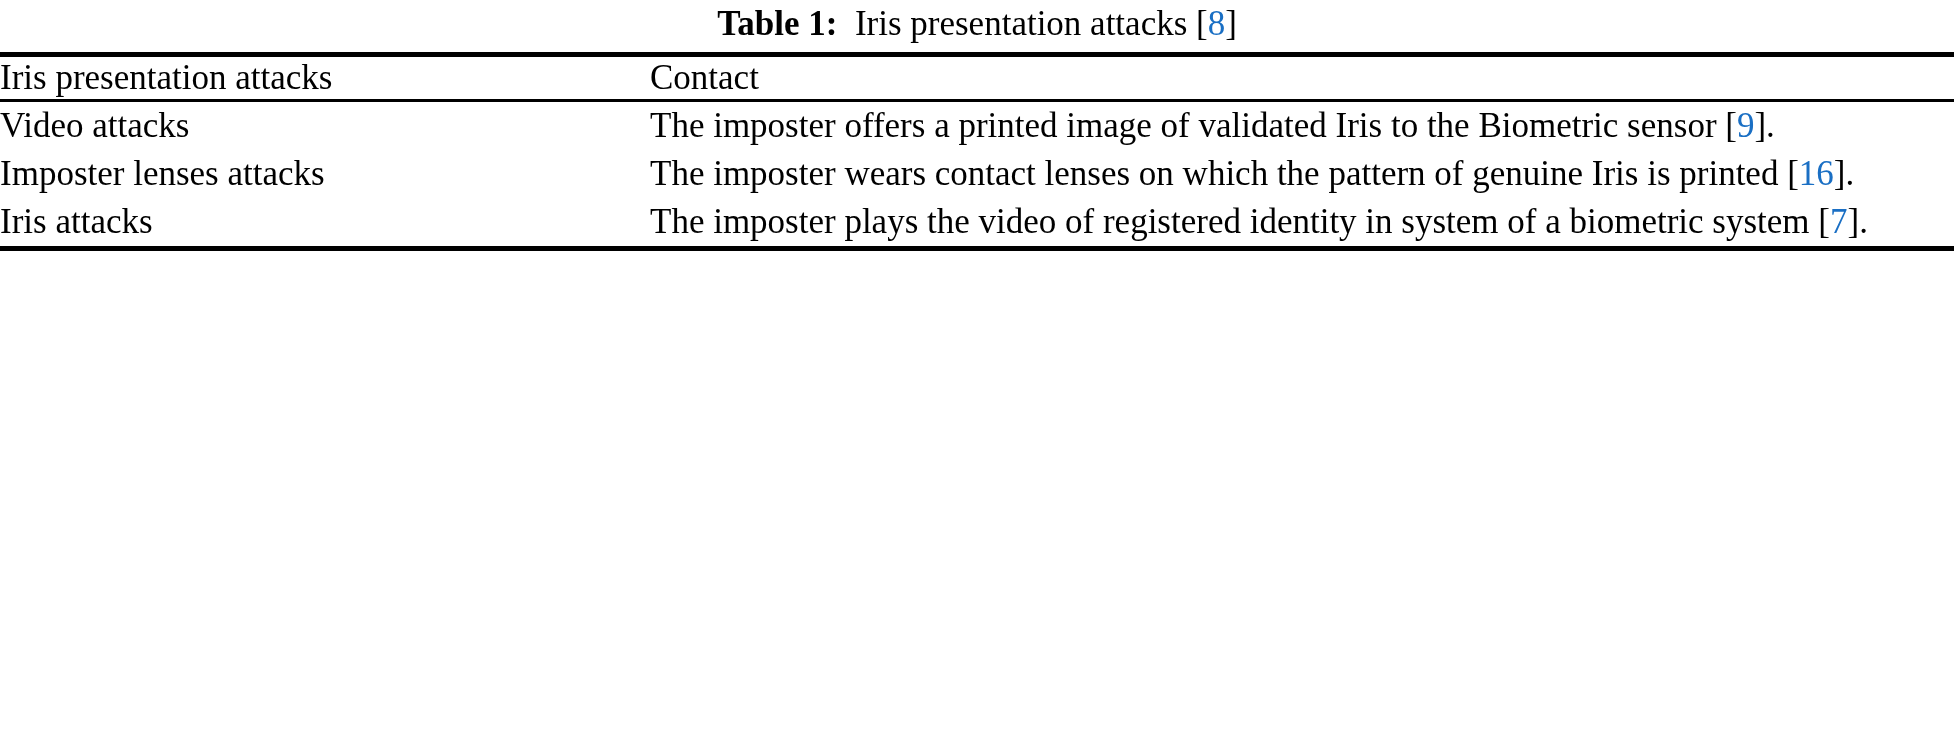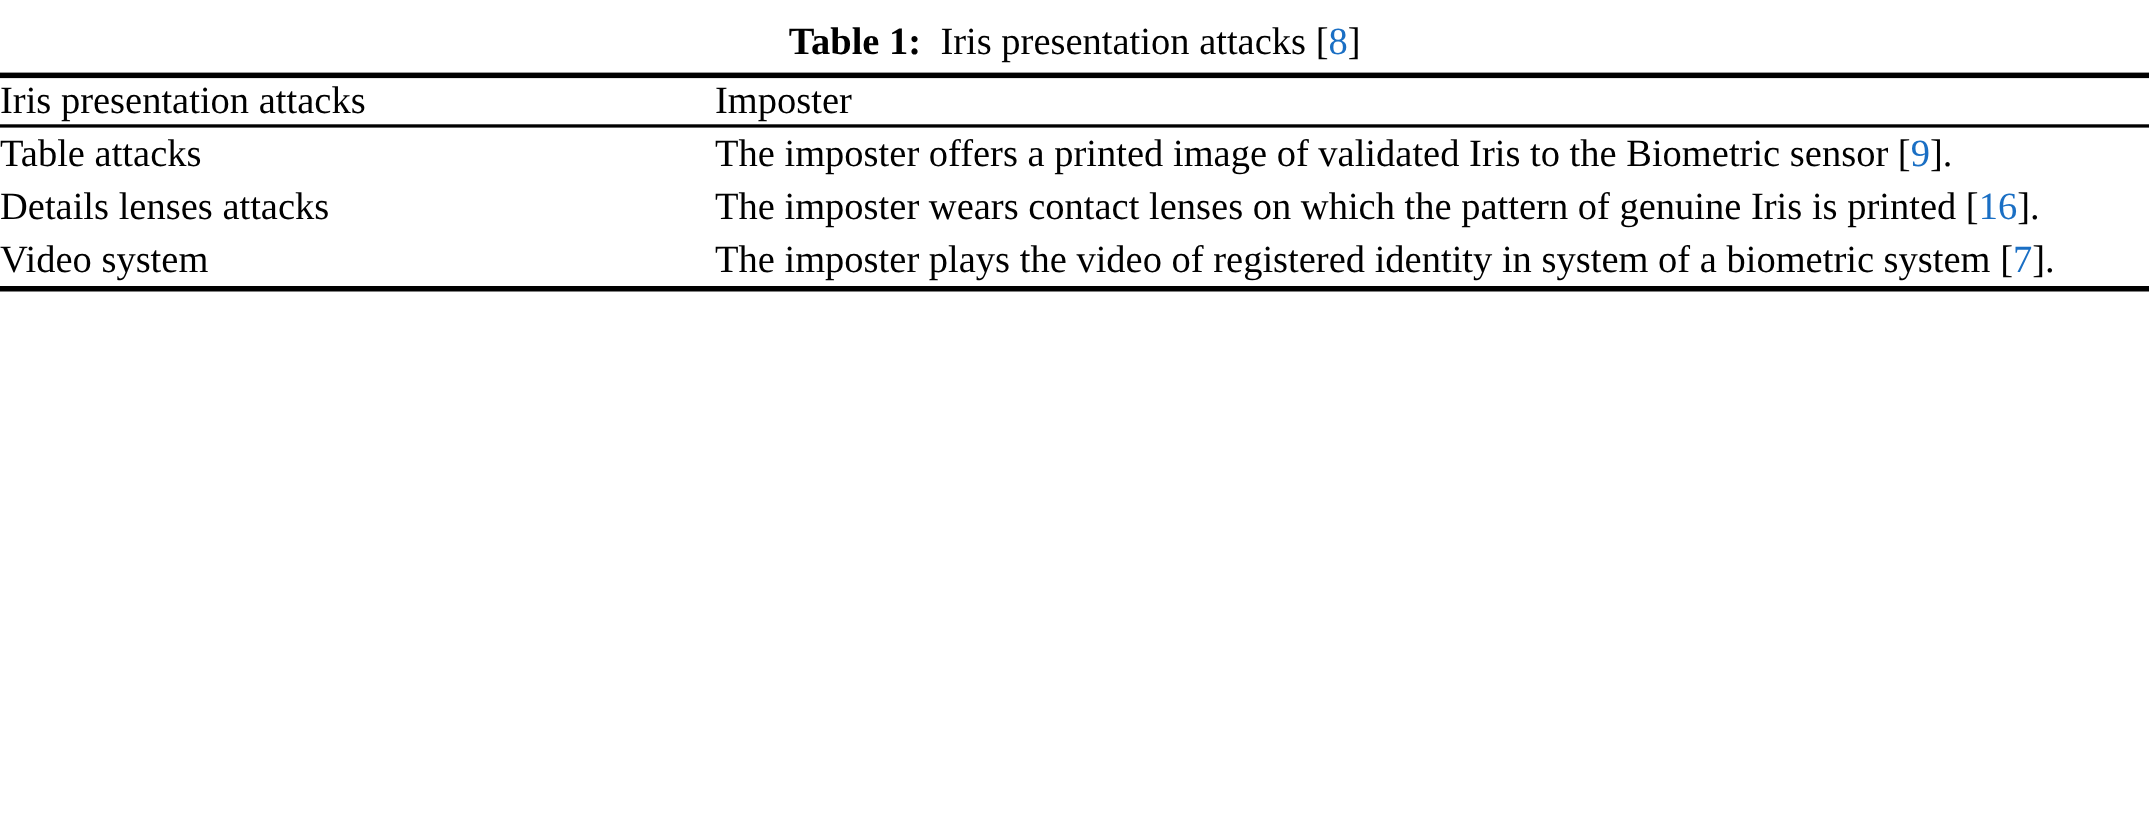--- a/index.html
+++ b/index.html
@@ -20,21 +20,21 @@
     height: 742px;
     box-sizing: border-box;
     position: relative;
   }
 
   
   .caption {
     text-align: center;
     font-size: 35px;
     line-height: 44px;
-    padding-top: 16px;
+    padding-top: 2px;
     white-space: nowrap;
   }
   .caption-label {
     font-weight: bold;
   }
   .caption-text {
     font-weight: normal;
   }
 
   
@@ -105,43 +105,43 @@
   <div class="rule-top"></div>
 
   <table class="data">
     <colgroup>
       <col class="c1">
       <col class="c2">
     </colgroup>
     <thead>
       <tr>
         <th class="hdr-cell">Iris presentation attacks</th>
-        <th class="hdr-cell">Imposter</th>
+        <th class="hdr-cell">Contact</th>
       </tr>
     </thead>
   </table>
 
   <div class="rule-mid"></div>
 
   <table class="data">
     <colgroup>
       <col class="c1">
       <col class="c2">
     </colgroup>
     <tbody>
       <tr>
-        <td class="body-cell attack">Table attacks</td>
+        <td class="body-cell attack">Video attacks</td>
         <td class="body-cell detail"><span>The imposter offers a printed image of validated Iris to the Biometric sensor [</span><span class="cite">9</span><span>].</span></td>
       </tr>
       <tr>
-        <td class="body-cell attack">Details lenses attacks</td>
+        <td class="body-cell attack">Imposter lenses attacks</td>
         <td class="body-cell detail"><span>The imposter wears contact lenses on which the pattern of genuine Iris is printed [</span><span class="cite">16</span><span>].</span></td>
       </tr>
       <tr>
-        <td class="body-cell attack">Video system</td>
+        <td class="body-cell attack">Iris attacks</td>
         <td class="body-cell detail"><span>The imposter plays the video of registered identity in system of a biometric system [</span><span class="cite">7</span><span>].</span></td>
       </tr>
     </tbody>
   </table>
 
   <div class="rule-bottom"></div>
 
 </div>
 
 </body></html>

